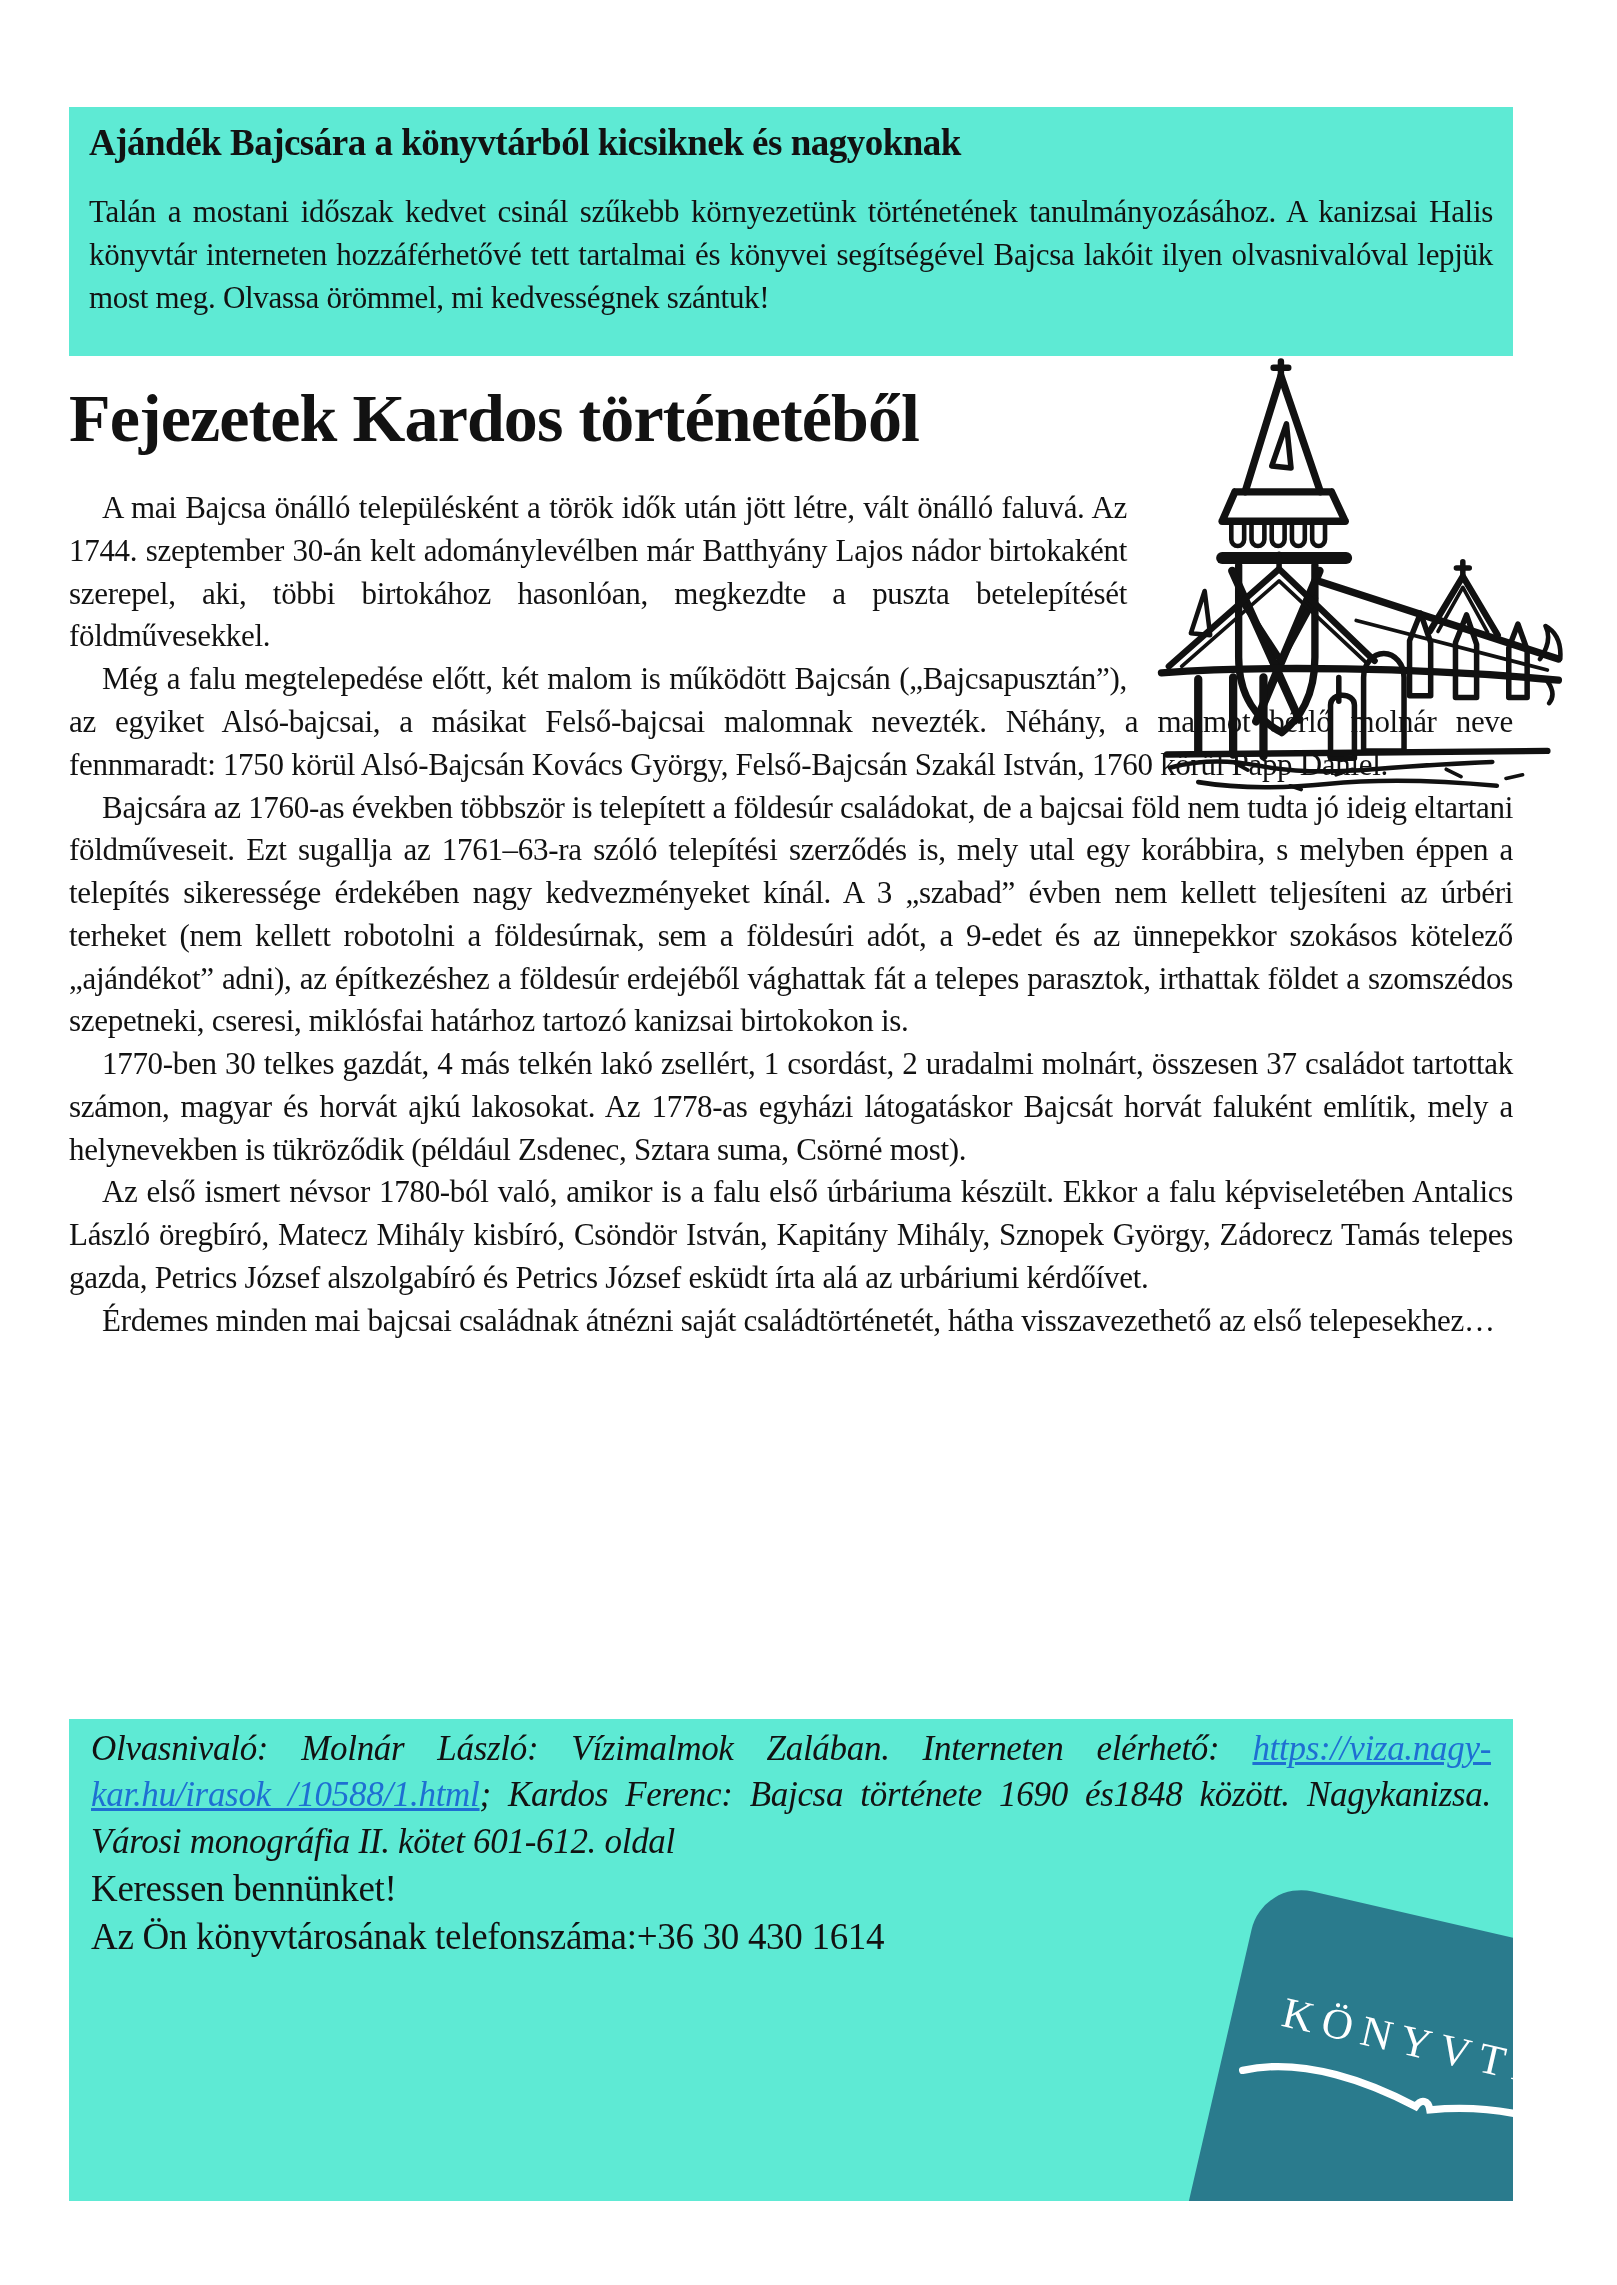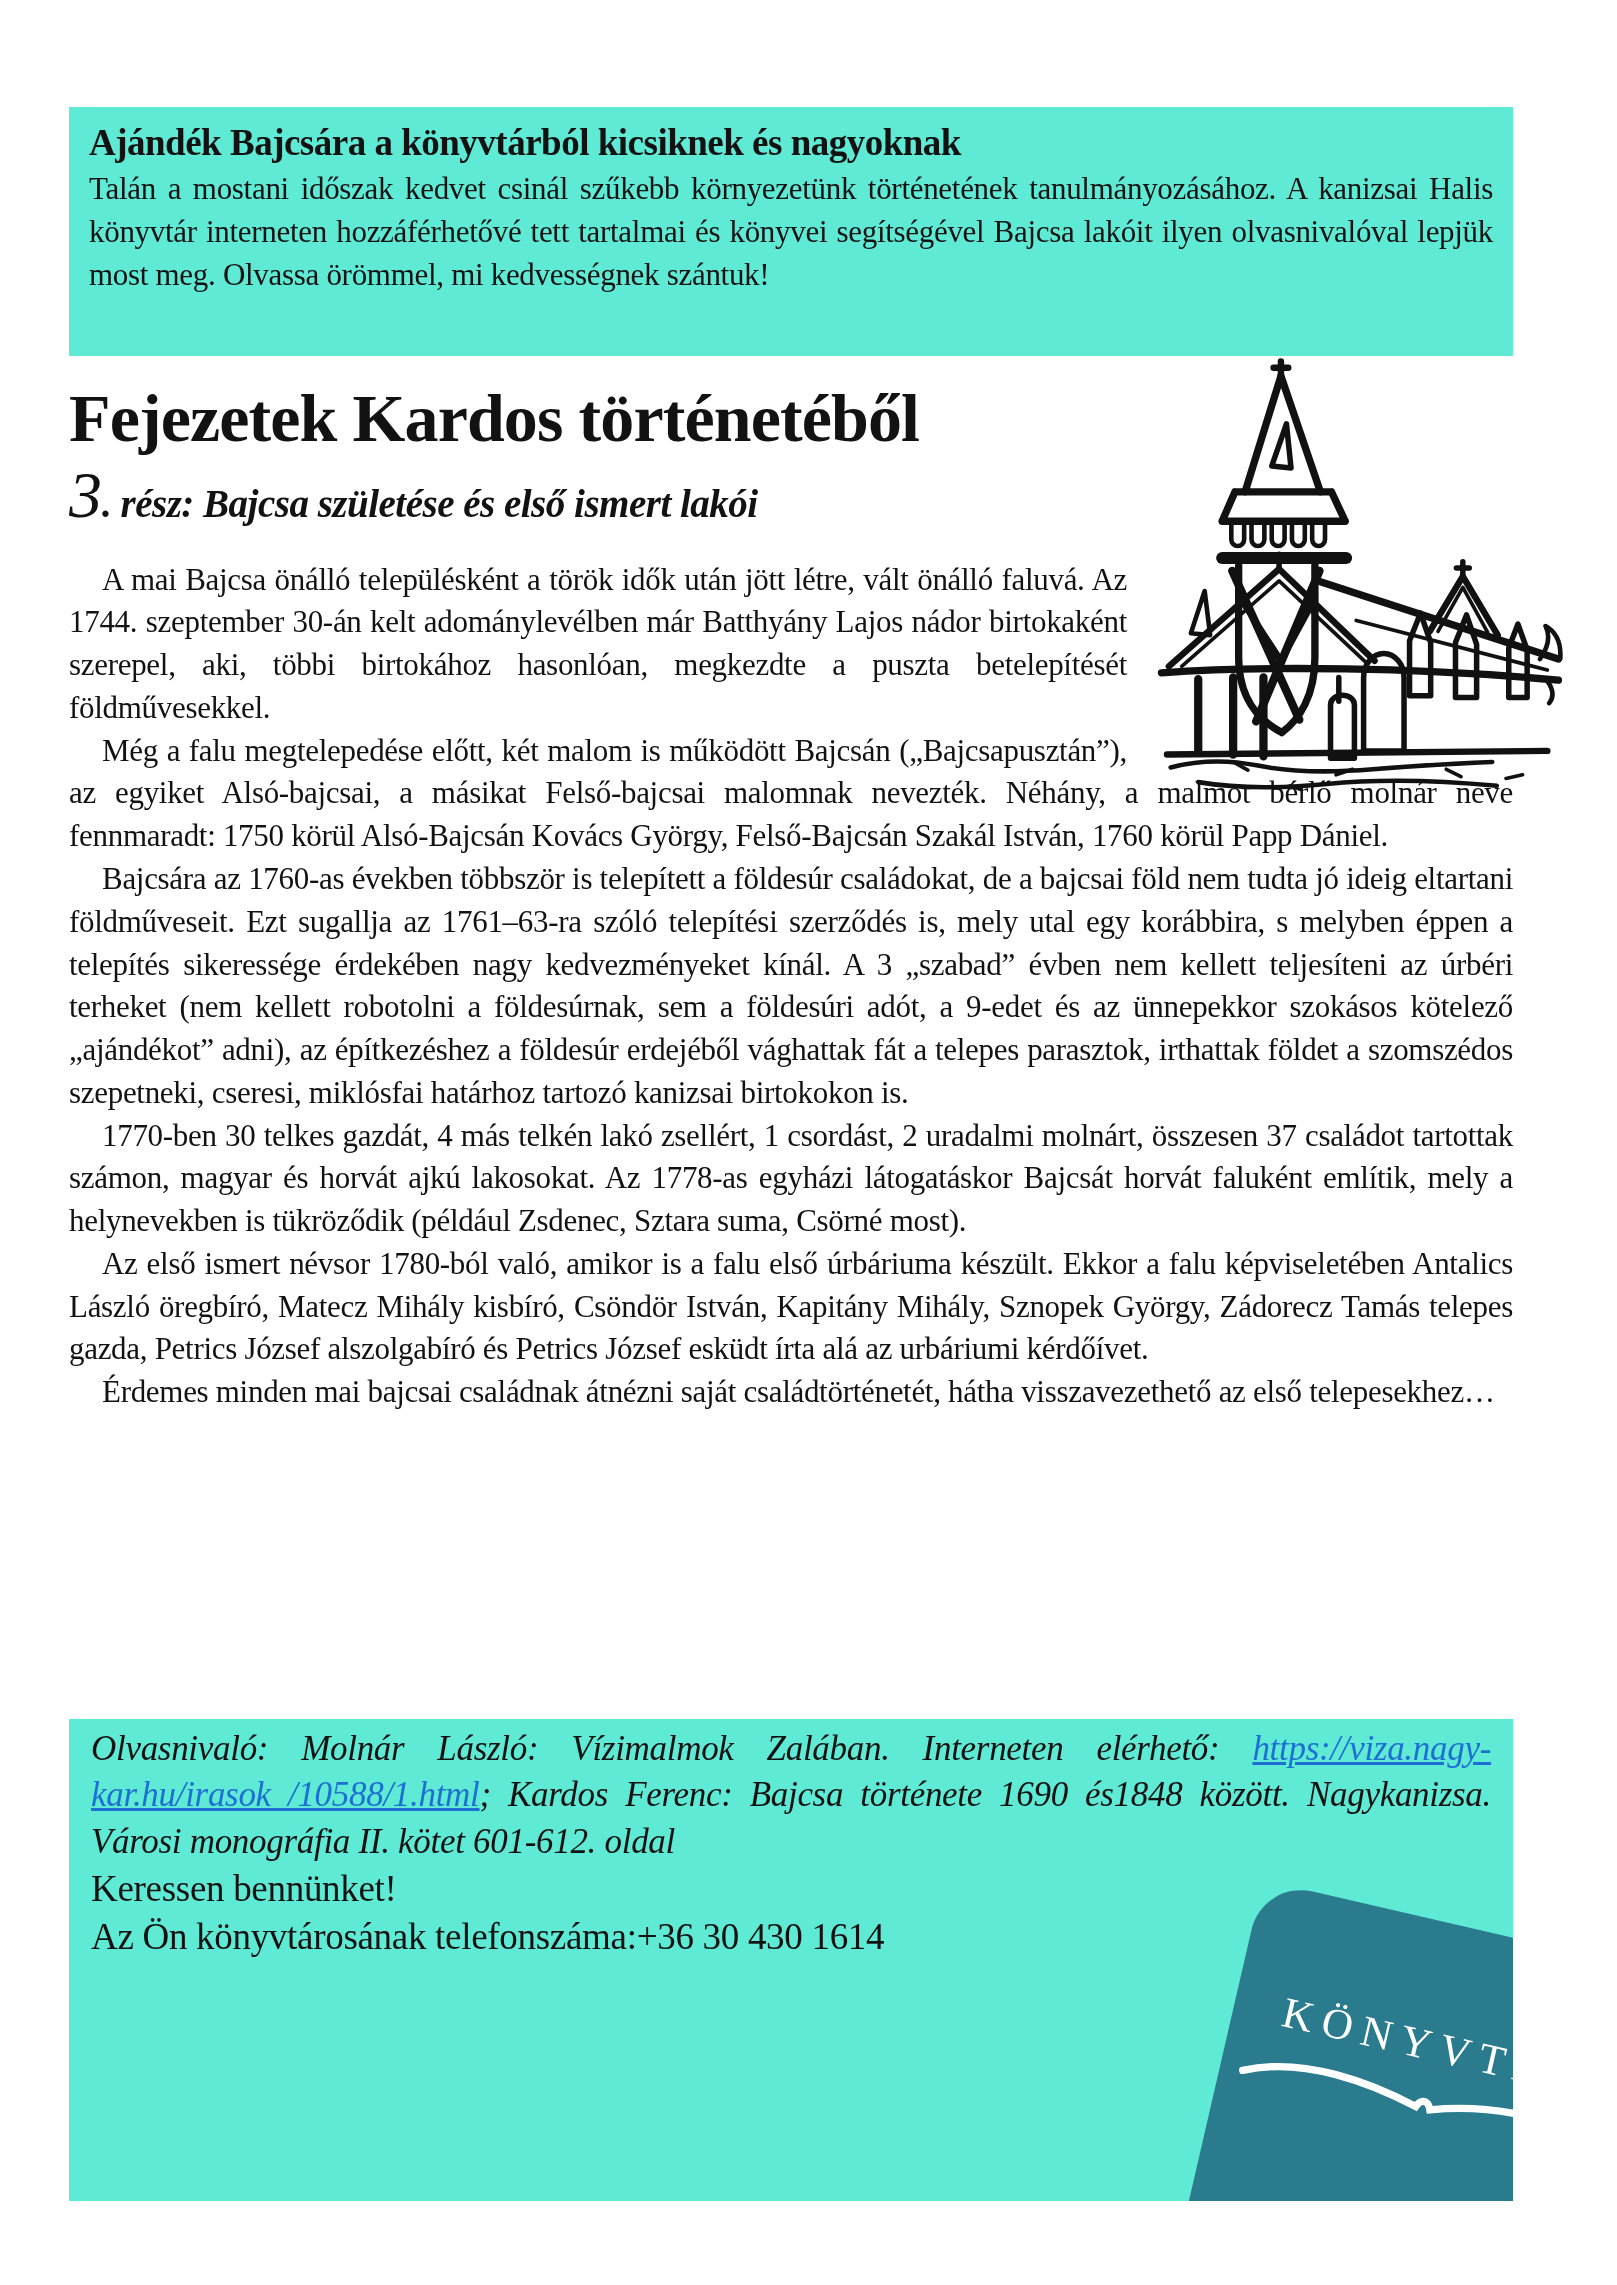--- a/index.html
+++ b/index.html
@@ -7,21 +7,21 @@
     position:relative;width:1617px;height:2286px;background:#ffffff;
     font-family:"Liberation Serif", serif;color:#121212;overflow:hidden;
   }
   
   .gray-box{background:#5eead4;box-sizing:border-box;}
   .intro-box{
     position:absolute;left:69px;top:107px;width:1444px;min-height:249px;
     padding:13px 20px 16.5px 20px;
   }
   .intro-title{font-weight:bold;font-size:37px;line-height:1.25;letter-spacing:-0.5px;}
-  .intro-body{font-size:31px;line-height:1.38;text-align:justify;margin-top:2px;letter-spacing:-0.3px;}
+  .intro-body{font-size:31px;line-height:1.38;text-align:justify;margin-top:25px;letter-spacing:-0.3px;}
   
   .article{position:absolute;left:69px;top:380px;width:1444px;}
   .church-wrap{position:absolute;right:-51px;top:-26px;width:421px;height:441px;}
   .main-title{font-size:68px;font-weight:bold;line-height:1.12;white-space:nowrap;letter-spacing:-0.9px;}
   .subtitle{margin-top:5.5px;white-space:nowrap;}
   .subtitle .big3{font-style:italic;font-size:66px;line-height:1;}
   .subtitle .rest{font-style:italic;font-weight:bold;font-size:39px;letter-spacing:-0.5px;}
   .p-spacer{float:right;width:386px;height:220px;}
   .article p.body{
     font-size:31px;line-height:1.38;text-align:justify;text-indent:33px;
@@ -105,23 +105,20 @@
         <path class="sketch" stroke-width="5" d="M30,450 q45,-12 95,-2 t125,4 t130,-8"></path>
         <path class="sketch" stroke-width="5" d="M60,466 q60,10 140,2 t185,2"></path>
         <path class="sketch" stroke-width="4" d="M100,445 l14,8 M210,458 l18,-6 M330,452 l16,8 M395,462 l18,-4 M160,470 l12,4"></path>
 
         <path class="sketch" stroke-width="5" d="M432,332 q14,-20 6,-36 q18,10 16,36 M440,356 q10,14 2,24"></path>
       </svg>
     </div>
 
     <h1 class="main-title" style="margin:0;">Fejezetek Kardos történetéből</h1>
 
-    <div class="subtitle">
-      <span class="big3">3</span><span class="rest">. rész: Bajcsa születése és első ismert lakói</span>
-    </div>
 
     <div class="p-spacer"></div>
     <p class="body first">A mai Bajcsa önálló településként a török idők után jött létre, vált önálló faluvá. Az 1744. szeptember 30-án kelt adománylevélben már Batthyány Lajos nádor birtokaként szerepel, aki, többi birtokához hasonlóan, megkezdte a puszta betelepítését földművesekkel.</p>
     <p class="body">Még a falu megtelepedése előtt, két malom is működött Bajcsán („Bajcsapusztán”), az egyiket Alsó-bajcsai, a másikat Felső-bajcsai malomnak nevezték. Néhány, a malmot bérlő molnár neve fennmaradt: 1750 körül Alsó-Bajcsán Kovács György, Felső-Bajcsán Szakál István, 1760 körül Papp Dániel.</p>
     <p class="body">Bajcsára az 1760-as években többször is telepített a földesúr családokat, de a bajcsai föld nem tudta jó ideig eltartani földműveseit. Ezt sugallja az 1761–63-ra szóló telepítési szerződés is, mely utal egy korábbira, s melyben éppen a telepítés sikeressége érdekében nagy kedvezményeket kínál. A 3 „szabad” évben nem kellett teljesíteni az úrbéri terheket (nem kellett robotolni a földesúrnak, sem a földesúri adót, a 9-edet és az ünnepekkor szokásos kötelező „ajándékot” adni), az építkezéshez a földesúr erdejéből vághattak fát a telepes parasztok, irthattak földet a szomszédos szepetneki, cseresi, miklósfai határhoz tartozó kanizsai birtokokon is.</p>
     <p class="body">1770-ben 30 telkes gazdát, 4 más telkén lakó zsellért, 1 csordást, 2 uradalmi molnárt, összesen 37 családot tartottak számon, magyar és horvát ajkú lakosokat. Az 1778-as egyházi látogatáskor Bajcsát horvát faluként említik, mely a helynevekben is tükröződik (például Zsdenec, Sztara suma, Csörné most).</p>
     <p class="body">Az első ismert névsor 1780-ból való, amikor is a falu első úrbáriuma készült. Ekkor a falu képviseletében Antalics László öregbíró, Matecz Mihály kisbíró, Csöndör István, Kapitány Mihály, Sznopek György, Zádorecz Tamás telepes gazda, Petrics József alszolgabíró és Petrics József esküdt írta alá az urbáriumi kérdőívet.</p>
     <p class="body">Érdemes minden mai bajcsai családnak átnézni saját családtörténetét, hátha visszavezethető az első telepesekhez…</p>
   </div>
 

